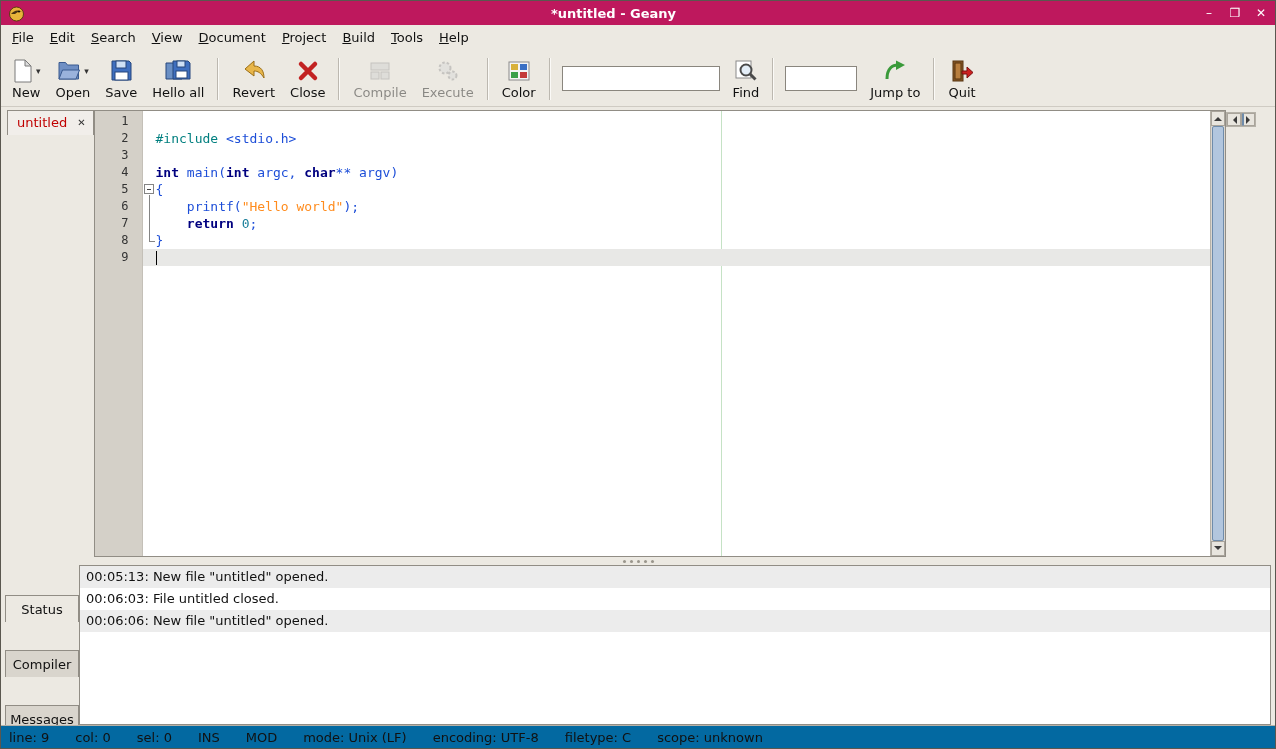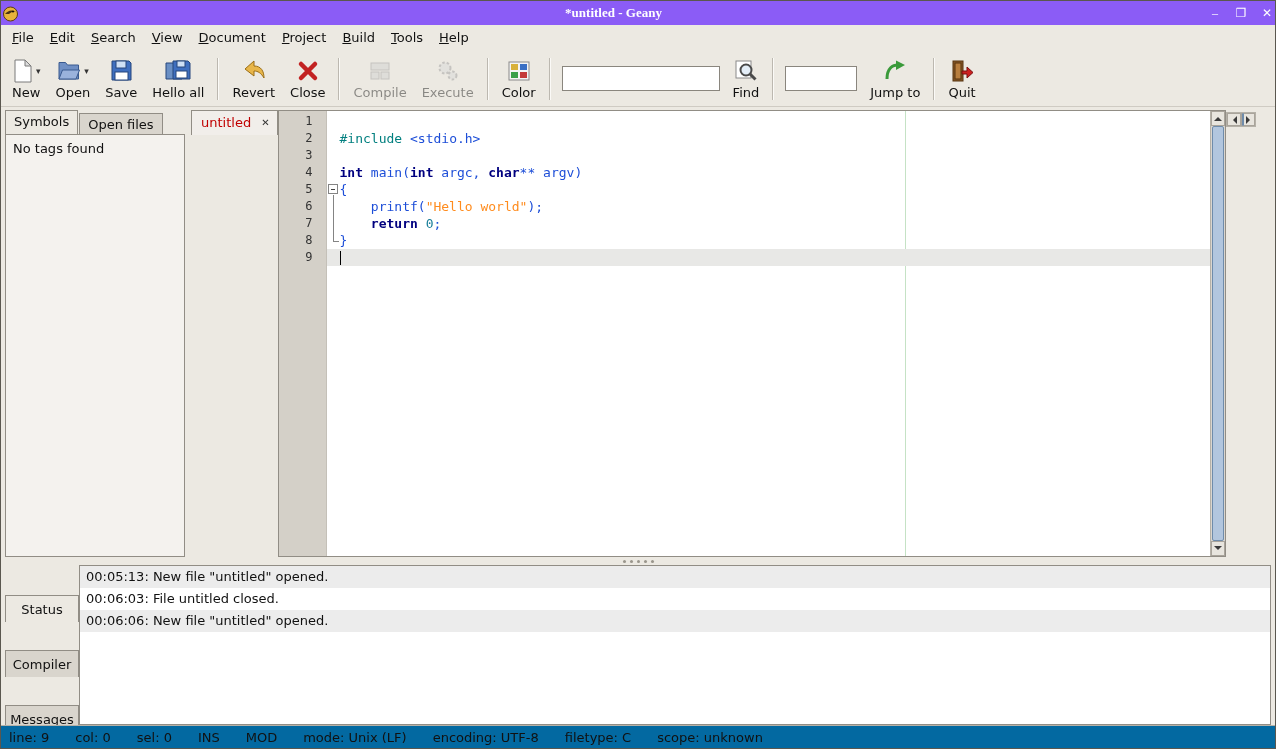--- a/index.html
+++ b/index.html
@@ -4,21 +4,21 @@
 <style>
   * { box-sizing: border-box; margin: 0; padding: 0; }
   html,body { width:1276px; height:749px; background:#555; }
   .window{
     width:1276px; height:749px; display:flex; flex-direction:column;
     background:#ece9e2; border:1px solid #5a574f;
     font-family:"DejaVu Sans","Liberation Sans",sans-serif; font-size:13px; color:#111;
     overflow:hidden;
   }
   
-  .titlebar{height:24px; flex:0 0 24px; background:#8b5cf6; color:#fff; display:flex; align-items:center; padding:0 1px;font-family:Liberation Serif, serif;}
+  .titlebar{height:24px; flex:0 0 24px; background:#be185d; color:#fff; display:flex; align-items:center; padding:0 7px;}
   .titlebar .title{flex:1; text-align:center; font-weight:bold; font-size:13px;}
   .win-btns{display:flex; gap:12px; align-items:center;}
   .win-btn{color:#fff; font-size:12px; line-height:12px; cursor:default; width:14px; text-align:center;}
   .logo{width:17px; height:17px; flex:0 0 17px;}
   
   .menubar{height:26px; flex:0 0 26px; display:flex; align-items:stretch; padding:0 3px; background:#ece9e2;}
   .menu-item{padding:5px 8px; font-size:13px;}
   
   .toolbar{height:56px; flex:0 0 56px; display:flex; align-items:center; padding:1px 4px; gap:1px; border-bottom:1px solid #cfcbc3; background:#ece9e2;}
   .tb-btn{display:flex; flex-direction:column; align-items:center; justify-content:center; padding:2px 7px; height:52px; border-radius:3px;}
@@ -250,29 +250,20 @@
           <rect x="3" y="2" width="10" height="20" fill="#8a5a28" stroke="#54330f"></rect>
           <rect x="5" y="4" width="6" height="16" fill="#b87e3e" stroke="#54330f"></rect>
           <path d="M12 12 h5 v-4 l6 5.5 -6 5.5 v-4 h-5 z" fill="#cc2020" stroke="#7a0f0f"></path>
         </svg>
       </span>
       <span class="tb-label">Quit</span>
     </div>
   </div>
 
   <div class="main">
-    <div class="sidebar">
-      <div class="side-tabs">
-          <div class="side-tab active">Symbols</div>
-          <div class="side-tab">Open files</div>
-        </div>
-      <div class="side-content">
-        <span>No tags found</span>
-      </div>
-    </div>
 
     <div class="editor-region">
       <div class="doc-tabs">
         <div class="doc-tab">
           <span class="doc-tab-label">untitled</span>
           <span class="doc-tab-close">✕</span>
         </div>
       </div>
       <div class="editor-outer">
         <div class="editor-content">

